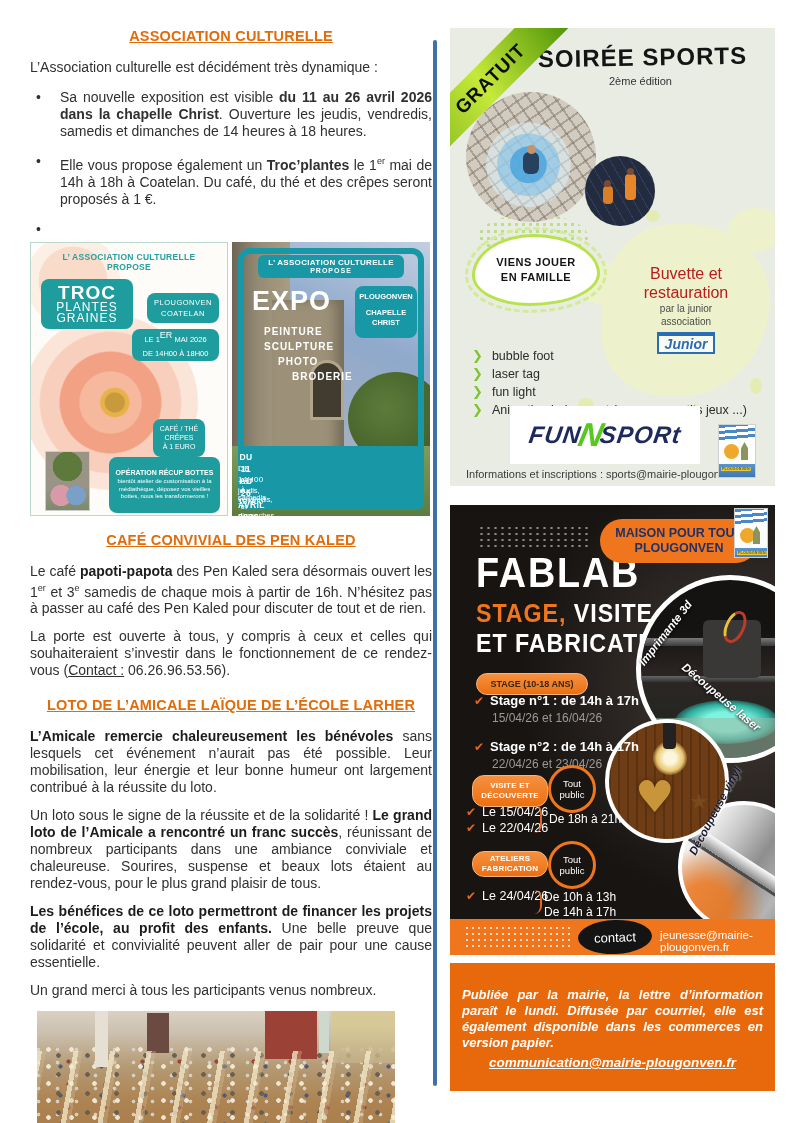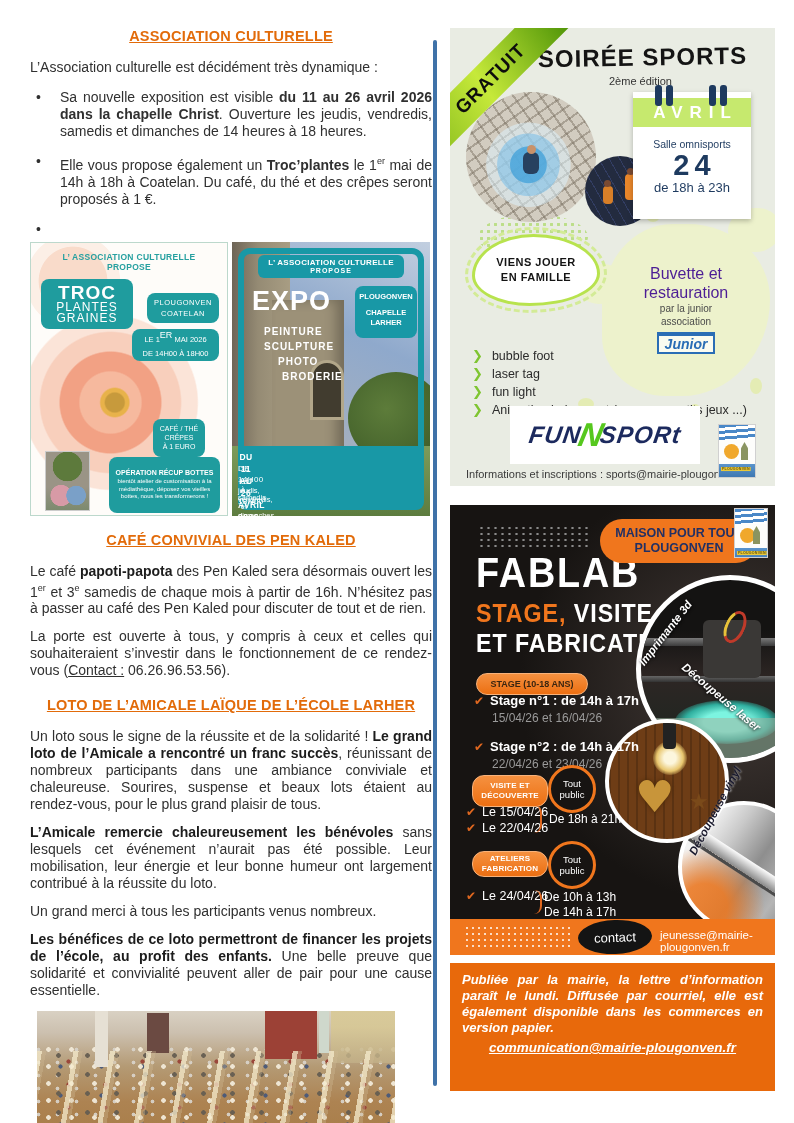--- a/index.html
+++ b/index.html
@@ -152,21 +152,21 @@
   .d3 { left:300px; top:350px; width:12px; height:16px; }
   .d4 { left:196px; top:182px; width:14px; height:12px; }
 
   .sp-burst { position:absolute; left:22px; top:206px; width:128px; height:72px; background:#fff;
     border:3px solid #b8e34e; border-radius:48% 52% 55% 45% / 58% 55% 45% 42%;
     outline:3px dashed #d3eb96; outline-offset:4px;
     display:flex; flex-direction:column; align-items:center; justify-content:center; z-index:2; }
   .sp-burst div { font-size:11px; font-weight:900; color:#141414; letter-spacing:.5px; line-height:15px; }
 
   .sp-buvette { position:absolute; left:166px; top:236px; width:140px; text-align:center; z-index:2; }
-  .sp-buvette .l1 { font-size:16px; color:#4c1d95; line-height:19px; }
+  .sp-buvette .l1 { font-size:16px; color:#b91c1c; line-height:19px; }
   .sp-buvette .l2 { font-size:10px; color:#4a4a4a; line-height:13px; }
   .junior-logo { display:inline-block; margin-top:4px; border:2px solid #2a6db5; border-top-width:4px;
     color:#2a6db5; font-weight:800; font-style:italic; font-size:14px; padding:0 6px; background:rgba(255,255,255,.7); }
 
   .sp-acts { position:absolute; left:22px; top:320px; z-index:3; }
   .sp-act { display:flex; align-items:baseline; gap:9px; margin-bottom:2px; }
   .sp-chevron { font-family:"DejaVu Sans", sans-serif; color:#7fc531; font-weight:bold; font-size:13px; }
   .sp-act span.t { font-size:12.5px; color:#2b2b2b; line-height:15px; }
 
   .sp-funsport { position:absolute; left:60px; top:378px; width:190px; height:58px; background:#fff;
@@ -268,21 +268,21 @@
   .fb-bar { position:absolute; left:0; right:0; bottom:0; height:36px; background:#f0761d; z-index:5; }
   .fb-bar-dots { position:absolute; left:14px; top:6px; width:110px; height:24px;
     background-image:radial-gradient(rgba(255,255,255,.75) 1px, transparent 1.3px); background-size:6px 6px; }
   .fb-contact-oval { position:absolute; left:128px; top:1px; width:74px; height:34px; background:#141414;
     border-radius:50%; display:flex; align-items:center; justify-content:center; transform:rotate(-2deg); }
   .fb-contact-oval span { font-size:13px; color:#fff; }
   .fb-email { position:absolute; left:210px; top:10px; font-size:11.5px; color:#fff; }
 
   
   .infobox { position:absolute; left:450px; top:963px; width:325px; height:128px; background:#e8690b;
-    color:#fff; padding:9px 12px; font-style:italic; }
+    color:#fff; padding:24px 12px; font-style:italic; }
   .ib-p1 { font-size:13px; line-height:16px; text-align:justify; font-weight:600; }
   .ib-p1 b { font-weight:800; }
   .ib-p2 { text-align:center; font-size:13px; line-height:16px; font-weight:700; margin-top:8px; }
   .ib-link { display:block; text-align:center; font-size:13.5px; font-weight:800; margin-top:4px;
     text-decoration:underline; color:#fff; cursor:pointer; }
 </style>
 </head>
 <body>
 
 <div class="page">
@@ -342,46 +342,46 @@
         <div class="ep-frame"></div>
         <div class="ep-banner">
           <div class="b1">L’ ASSOCIATION CULTURELLE</div>
           <div class="b2">PROPOSE</div>
         </div>
         <div class="ep-title">EXPO</div>
         <div class="ep-items">
           <div style="margin-left:12px">PEINTURE</div>
           <div style="margin-left:12px">SCULPTURE</div>
           <div style="margin-left:26px">PHOTO</div>
-          <div style="margin-left:30px">BRODERIE</div>
+          <div style="margin-left:40px">BRODERIE</div>
         </div>
         <div class="ep-loc">
           <div>PLOUGONVEN</div>
           <div class="gap"></div>
           <div>CHAPELLE</div>
-          <div>LARHER</div>
+          <div>CHRIST</div>
         </div>
         <div class="ep-band">
           <div class="d1">DU 11 AU 26 AVRIL 2026</div>
           <div class="d2">DE 14H00 À 18H00</div>
           <div class="d3">les jeudis,  vendredis,</div>
           <div class="d3">samedis et dimanches</div>
         </div>
       </figure>
     </div>
 
     <h2 class="sec-title" style="margin-top:16px">CAFÉ CONVIVIAL DES PEN KALED</h2>
     <p class="body-p"><span>Le café </span><b>papoti-papota</b><span> des Pen Kaled sera désormais ouvert les 1</span><sup>er</sup><span> et 3</span><sup>e</sup><span> samedis de chaque mois à partir de 16h. N’hésitez pas à passer au café des Pen Kaled pour discuter de tout et de rien.</span></p>
     <p class="body-p"><span>La porte est ouverte à tous, y compris à ceux et celles qui souhaiteraient s’investir dans le fonctionnement de ce rendez-vous (</span><span class="ul-contact">Contact :</span><span> 06.26.96.53.56).</span></p>
 
     <h2 class="sec-title" style="margin-top:18px">LOTO DE L’AMICALE LAÏQUE DE L’ÉCOLE LARHER</h2>
+    <p class="body-p"><b>L’Amicale remercie chaleureusement les bénévoles</b><span> sans lesquels cet événement n’aurait pas été possible. Leur mobilisation,  leur énergie et leur bonne humeur ont largement contribué à la réussite du loto.</span></p>
     <p class="body-p"><span>Un loto sous le signe de la réussite et de la solidarité ! </span><b>Le grand loto de l’Amicale a rencontré un franc succès</b><span>, réunissant de nombreux participants dans une ambiance conviviale et chaleureuse. Sourires, suspense et beaux lots étaient au rendez-vous, pour le plus grand plaisir de tous.</span></p>
-    <p class="body-p"><b>L’Amicale remercie chaleureusement les bénévoles</b><span> sans lesquels cet événement n’aurait pas été possible. Leur mobilisation,  leur énergie et leur bonne humeur ont largement contribué à la réussite du loto.</span></p>
+    <p class="body-p"><b>Les bénéfices de ce loto permettront de financer les projets de l’école, au profit des enfants.</b><span> Une belle preuve que solidarité et convivialité peuvent aller de pair pour une cause essentielle.</span></p>
     <p class="body-p"><span>Un grand merci à tous les participants venus nombreux.</span></p>
-    <p class="body-p"><b>Les bénéfices de ce loto permettront de financer les projets de l’école, au profit des enfants.</b><span> Une belle preuve que solidarité et convivialité peuvent aller de pair pour une cause essentielle.</span></p>
 
     <figure class="loto-photo">
       <div class="lp-pill1"></div>
       <div class="lp-red2"></div>
       <div class="lp-red1"></div>
       <div class="lp-pill2"></div>
       <div class="lp-glass"></div>
     </figure>
   </div>
 
@@ -394,30 +394,20 @@
 
     <div class="sp-circle-big">
       <div class="sp-kid"></div>
     </div>
     <div class="sp-circle-sm">
       <div class="sp-fig1"></div>
       <div class="sp-fig2"></div>
     </div>
     <div class="sp-halftone"></div>
 
-    <div class="sp-cal">
-      <div class="sp-clip c1"></div>
-      <div class="sp-clip c2"></div>
-      <div class="sp-clip c3"></div>
-      <div class="sp-clip c4"></div>
-      <div class="sp-cal-head">AVRIL</div>
-      <div class="sp-cal-venue">Salle omnisports</div>
-      <div class="sp-cal-day">24</div>
-      <div class="sp-cal-time">de 18h à 23h</div>
-    </div>
 
     <div class="sp-splash"></div>
     <div class="sp-drop d1"></div>
     <div class="sp-drop d2"></div>
     <div class="sp-drop d3"></div>
     <div class="sp-drop d4"></div>
 
     <div class="sp-burst">
       <div>VIENS JOUER</div>
       <div>EN FAMILLE</div>

